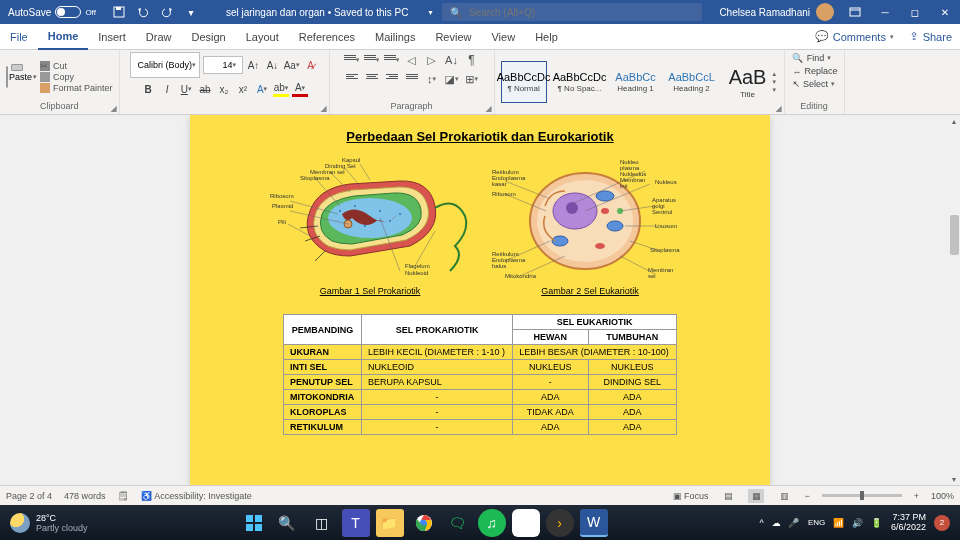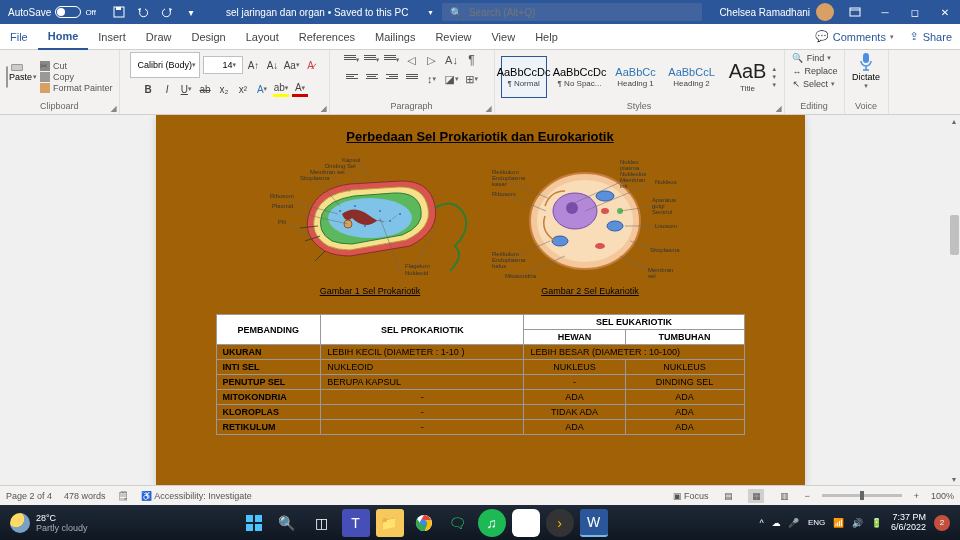--- a/index.html
+++ b/index.html
@@ -61,21 +61,21 @@
 .stprev.h { color:#2e74b5; }
 .stylename { color:#444; }
 .editgrp .grpbody { flex-direction:column; gap:1px; font-size:9px; color:#444; align-items:flex-start; }
 .ebtn { display:flex; align-items:center; gap:3px; padding:1px 2px; }
 .voicegrp .grpbody { flex-direction:column; align-items:center; font-size:9px; gap:1px; }
 .micicon { width:16px; height:20px; color:#4a8fe0; }
 .launcher { position:absolute; right:2px; bottom:1px; font-size:8px; color:#888; }
 
 
 .docarea { height:370px; background:#f0f0f0; display:flex; justify-content:center; overflow:hidden; position:relative; }
-.page { width:649px; background:#a16207; box-shadow:0 2px 8px rgba(0,0,0,0.15); padding:10px 60px; }
+.page { width:580px; background:#fde047; box-shadow:0 2px 8px rgba(0,0,0,0.15); padding:10px 93px; }
 .doctitle { text-align:center; font-weight:bold; text-decoration:underline; font-size:13px; margin:4px 0 12px; }
 .figs { display:flex; justify-content:center; gap:20px; margin-bottom:8px; }
 .fig { width:200px; height:150px; display:flex; flex-direction:column; align-items:center; }
 .figsvg { width:200px; height:130px; }
 .figcap { font-size:9px; font-family:serif;text-decoration:underline; }
 .figlbl { font-size:6px; fill:#333; }
 .tbl { width:100%; border-collapse:collapse; font-size:9px; }
 .tbl th, .tbl td { border:1px solid #999; padding:2px 6px; text-align:left; }
 .tbl th { font-weight:bold; background:#fff; text-align:center; }
 .tbl .center { text-align:center; }
@@ -341,21 +341,20 @@
             <div class="stprev big">AaB</div>
             <div class="stylename">Title</div>
           </div>
         </div>
       <div style="display:flex;flex-direction:column;font-size:7px;color:#666;margin-left:2px;">
           <span>▴</span>
           <span>▾</span>
           <span>▾</span>
         </div>
     </div>
-    <div class="grplabel">Styles</div>
     <span class="launcher">◢</span>
   </div>
 
   <div class="group editgrp" style="width:60px;">
     <div class="grpbody">
       <div class="ebtn">
           <span>🔍</span>
           <span>Find</span>
           <span class="chev">▾</span>
         </div>
@@ -365,33 +364,20 @@
         </div>
       <div class="ebtn">
           <span>↖</span>
           <span>Select</span>
           <span class="chev">▾</span>
         </div>
     </div>
     <div class="grplabel">Editing</div>
   </div>
 
-  <div class="group voicegrp" style="width:44px;">
-    <div class="grpbody">
-      <div style="display:flex;flex-direction:column;align-items:center;">
-        <svg class="micicon" viewBox="0 0 16 20">
-            <rect x="5" y="1" width="6" height="10" rx="3" fill="#4a8fe0"></rect>
-            <path d="M3 9 a5 5 0 0 0 10 0 M8 14 v4 M5 18 h6" stroke="#4a8fe0" fill="none" stroke-width="1.5"></path>
-          </svg>
-        <span>Dictate</span>
-          <span class="chev">▾</span>
-      </div>
-    </div>
-    <div class="grplabel">Voice</div>
-  </div>
 </div>
 
 <div class="docarea">
   <div class="page">
     <div class="doctitle">Perbedaan Sel Prokariotik dan Eurokariotik</div>
     <div class="figs">
 
       <div class="fig">
         <svg class="figsvg" viewBox="0 0 200 130">
           <path d="M55 95 Q30 80 40 55 Q48 32 80 28 L130 25 Q160 24 165 50 Q170 75 140 90 L80 100 Q65 100 55 95 Z" fill="#d9534f" stroke="#8b2e2a" stroke-width="1"></path>

